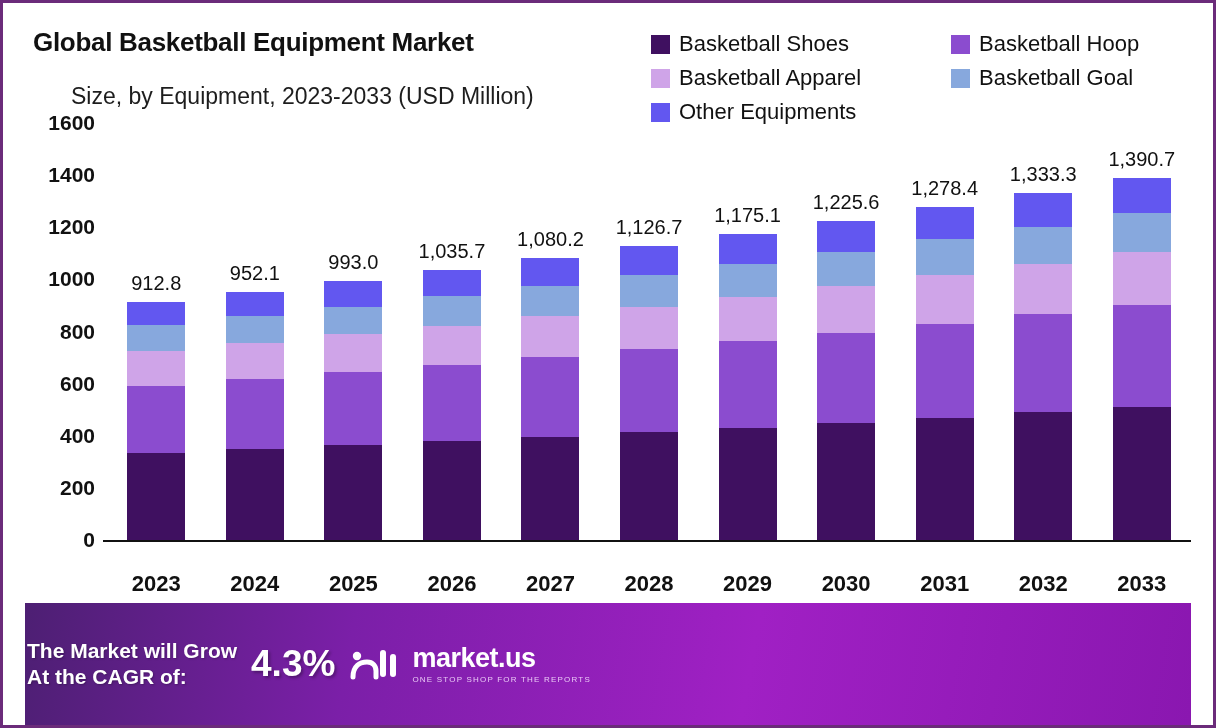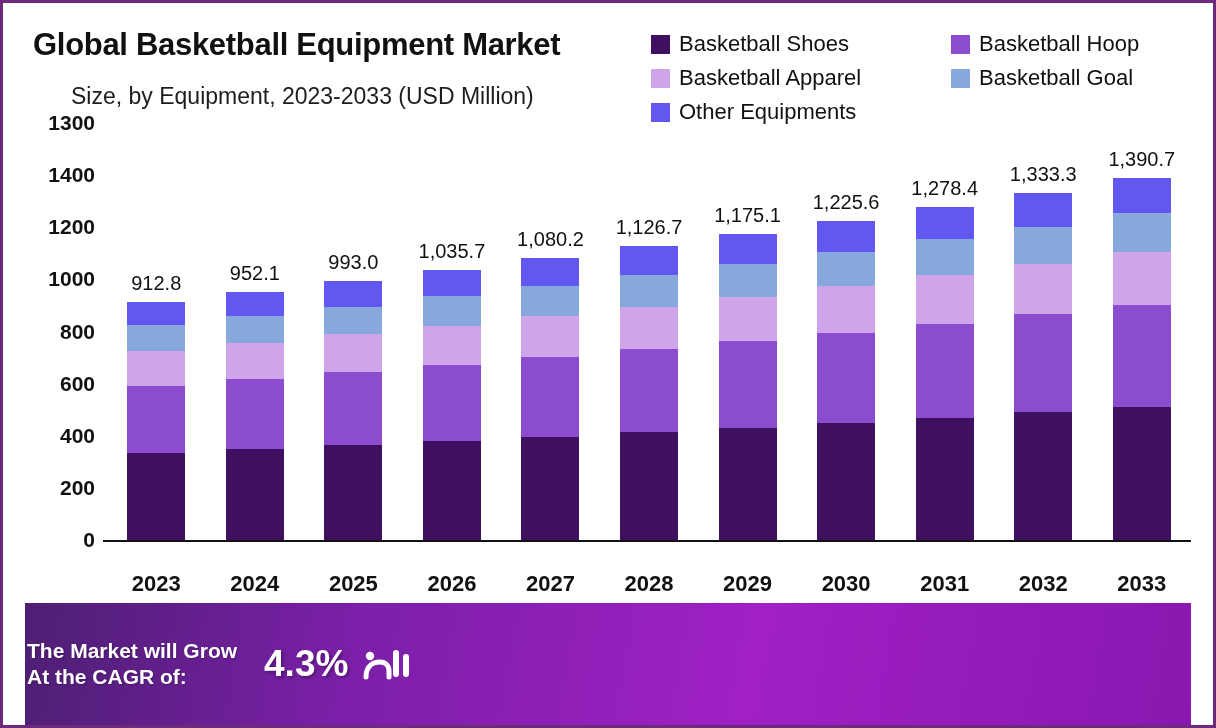--- a/index.html
+++ b/index.html
@@ -2,21 +2,21 @@
 <html><head>
 <meta charset="utf-8">
 <style>
   * { margin:0; padding:0; box-sizing:border-box; }
   html,body{ width:1216px; height:728px; background:#ffffff;
     font-family:"Liberation Sans", sans-serif; }
   #card{ position:relative; width:1216px; height:728px; background:#ffffff;
     border:3px solid #6b2b7a; overflow:hidden; }
 
   
-  #title{ position:absolute; left:30px; top:24px; font-size:31px; font-weight:bold;
+  #title{ position:absolute; left:30px; top:24px; font-size:26px; font-weight:bold;
     color:#111; letter-spacing:-0.3px; white-space:nowrap; }
   #subtitle{ position:absolute; left:68px; top:80px; font-size:23px; color:#1d1d1d;
     white-space:nowrap; }
 
   
   #legend{ position:absolute; left:648px; top:24px; width:540px; }
   .lg-row{ display:flex; }
   .lg-item{ display:flex; align-items:center; height:34px; white-space:nowrap; }
   .lg-item.c1{ width:300px; }
   .sw{ width:19px; height:19px; margin-right:9px; flex:none; }
@@ -39,21 +39,21 @@
   #xaxis{ position:absolute; left:104px; top:448px; width:1084px; display:flex; }
   .xt{ flex:1; text-align:center; font-size:22px; font-weight:bold; color:#111; }
 
   
   #footer{ position:absolute; left:22px; right:22px; bottom:0; height:122px;
     background:linear-gradient(100deg,#4d1f73 0%,#7b1fa8 28%,#a020c4 62%,#8a17b0 100%);
     display:flex; align-items:center; padding:0 2px; overflow:hidden; }
   .fblock{ display:flex; align-items:center; }
   .ftxt{ color:#fff; font-size:21px; font-weight:bold; line-height:1.22;
     text-shadow:1px 1px 2px rgba(0,0,0,.25); white-space:nowrap; }
-  .fbig{ color:#fff; font-size:37px; font-weight:bold; margin-left:27px;
+  .fbig{ color:#fff; font-size:37px; font-weight:bold; margin-left:14px;
     text-shadow:2px 2px 3px rgba(0,0,0,.3); white-space:nowrap;text-align:right; }
   #f2{ margin-left:26px; }
   #logo{ margin-left:14px; display:flex; align-items:center; }
   #logomark{ margin-right:9px; }
   #logotext{ display:flex; flex-direction:column; }
   #logoname{ color:#fff; font-size:27px; font-weight:bold; letter-spacing:-0.5px;
     line-height:1; }
   #logotag{ color:#e9c8f5; font-size:8px; letter-spacing:1.2px; margin-top:3px;
     white-space:nowrap; }
 </style>
@@ -89,21 +89,21 @@
       <div class="lg-row">
         <div class="lg-item">
           <span class="sw" style="background: rgb(98, 87, 240);"></span>
           <span class="lg-lab">Other Equipments</span>
         </div>
       </div>
     </div>
 
   <div id="plot">
     <div id="yaxis">
-        <div class="ytick" style="top: 0px;">1300</div>
+        <div class="ytick" style="top: 0px;">1600</div>
         <div class="ytick" style="top: 52.125px;">1400</div>
         <div class="ytick" style="top: 104.25px;">1200</div>
         <div class="ytick" style="top: 156.375px;">1000</div>
         <div class="ytick" style="top: 208.5px;">800</div>
         <div class="ytick" style="top: 260.625px;">600</div>
         <div class="ytick" style="top: 312.75px;">400</div>
         <div class="ytick" style="top: 364.875px;">200</div>
         <div class="ytick" style="top: 417px;">0</div>
       </div>
     <div id="axisline"></div>
@@ -246,15 +246,19 @@
 
     <div id="logo">
       <span id="logomark">
         <svg width="54" height="36" viewBox="0 0 54 36">
           <circle cx="8" cy="12" r="4.2" fill="#ffffff"></circle>
           <path d="M4 33 C4 22 11 18 18 18 C24 18 27 22 27 27 L27 33" stroke="#ffffff" stroke-width="5" fill="none" stroke-linecap="round"></path>
           <rect x="31" y="6" width="6" height="27" rx="3" fill="#ffffff"></rect>
           <rect x="41" y="10" width="6" height="23" rx="3" fill="#ffffff"></rect>
         </svg>
       </span>
+      <span id="logotext">
+        <span id="logoname">market.us</span>
+        <span id="logotag">ONE STOP SHOP FOR THE REPORTS</span>
+      </span>
     </div>
   </div>
 </div>
 
 </body></html>

